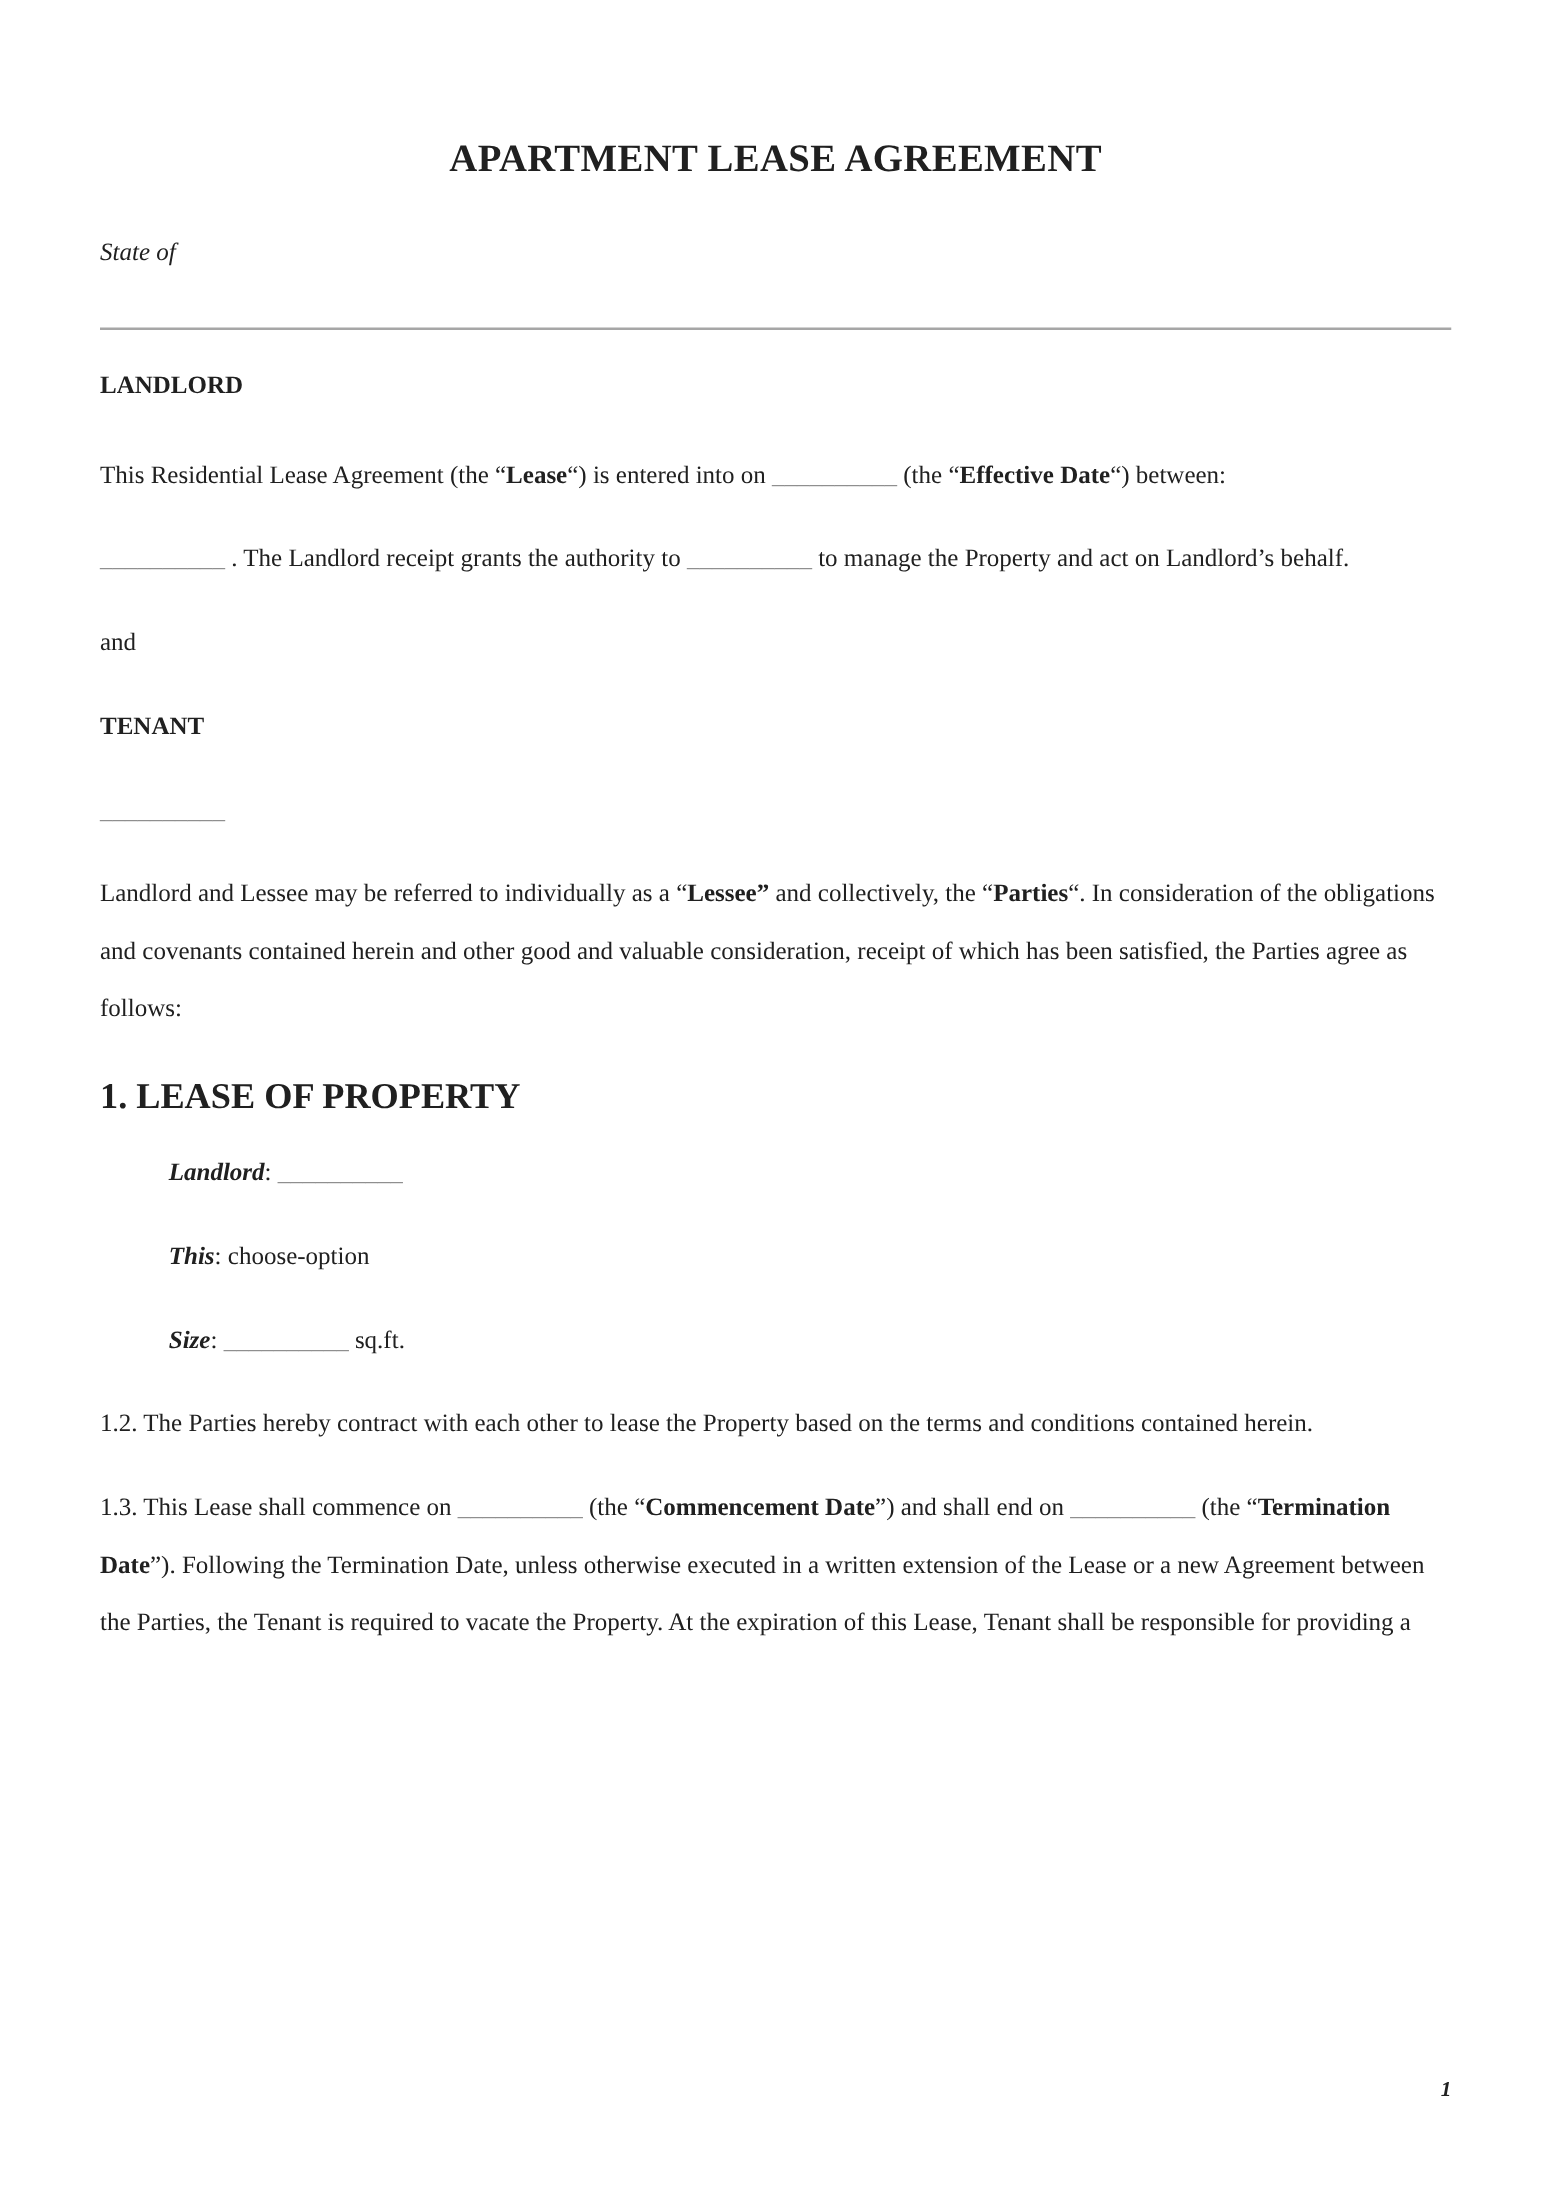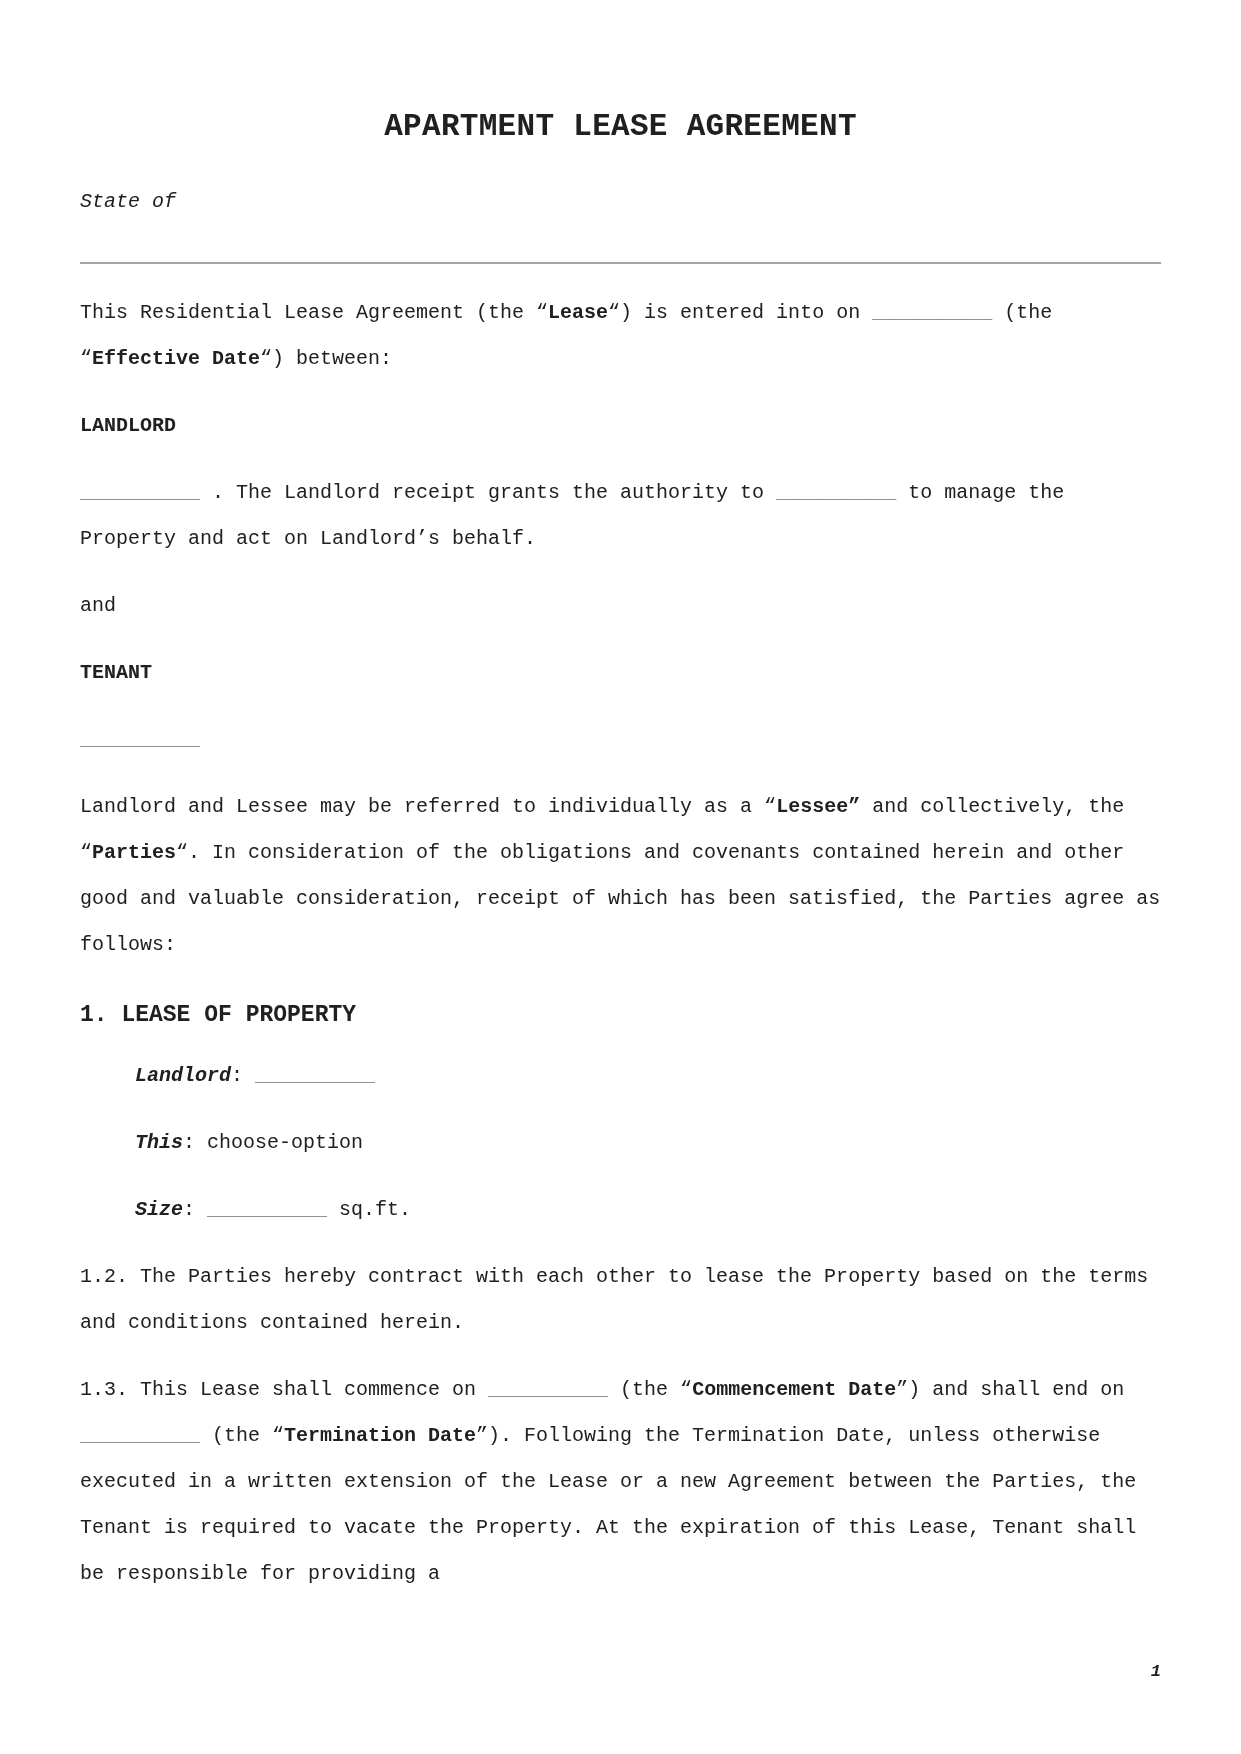--- a/index.html
+++ b/index.html
@@ -1,19 +1,19 @@
 <!DOCTYPE html>
 <html style="--text-color: #202020; --blank-color: #8f8f8f; --divider-color: #a6a6a6;"><head>
 <meta charset="utf-8">
 <style>
   html, body { margin: 0; padding: 0; background: #ffffff; }
   .page {
     width: 1241px; height: 1754px; box-sizing: border-box;
     padding: 108px 80px 0 80px; position: relative; background: #ffffff;
-    font-family: Liberation Mono, monospace;
+    font-family: Liberation Serif, serif;
     color: var(--text-color, #202020);
     overflow: hidden;
   }
   .doc-title {
     margin: 0; text-align: center; font-size: 31px; font-weight: bold;
     line-height: 38px; letter-spacing: 0.3px;
   }
   .doc-subtitle {
     margin: 44px 0 0 0; text-align: left; font-style: italic;
     font-size: 20px; line-height: 24px;
@@ -21,21 +21,21 @@
   .rule {
     border: none; border-top: 2px solid var(--divider-color, #a6a6a6);
     margin: 48px 0 0 0;
   }
   .para {
     font-size: 20px; line-height: 46px; margin: 21px 0; text-align: left;
   }
   .para.first { margin-top: 26px; }
   .party-heading { font-weight: bold; }
   .section-heading {
-    font-size: 23px; font-weight: bold; line-height: 34px; margin: 30px 0 21px 0;
+    font-size: 29px; font-weight: bold; line-height: 34px; margin: 30px 0 21px 0;
   }
   .prop-line { margin-left: 55px; }
   .b  { font-weight: bold; }
   .bi { font-weight: bold; font-style: italic; }
   .blank { color: var(--blank-color, #8f8f8f); }
   .page-number {
     position: absolute; right: 80px; top: 1662px;
     font-size: 17px; font-weight: bold; font-style: italic;
   }
 </style>
@@ -43,23 +43,23 @@
 <body>
 
 <div class="page">
 
   <h1 class="doc-title">APARTMENT LEASE AGREEMENT</h1>
 
   <div class="doc-subtitle">State of</div>
 
   <hr class="rule">
 
+  <p class="para party-heading">LANDLORD</p>
+
   <p class="para first"><span>This Residential Lease Agreement (the “</span><span class="b">Lease</span><span>“) is entered into on </span><span class="blank">__________</span><span> (the “</span><span class="b">Effective Date</span><span>“) between:</span></p>
-
-  <p class="para party-heading">LANDLORD</p>
 
   <p class="para"><span class="blank">__________</span><span> . The Landlord receipt grants the authority to </span><span class="blank">__________</span><span> to manage the Property and act on Landlord’s behalf.</span></p>
 
   <p class="para">and</p>
 
   <p class="para party-heading">TENANT</p>
 
   <p class="para"><span class="blank">__________</span></p>
 
   <p class="para"><span>Landlord and Lessee may be referred to individually as a “</span><span class="b">Lessee”</span><span> and collectively, the “</span><span class="b">Parties</span><span>“. In consideration of the obligations and covenants contained herein and other good and valuable consideration, receipt of which has been satisfied, the Parties agree as follows:</span></p>

